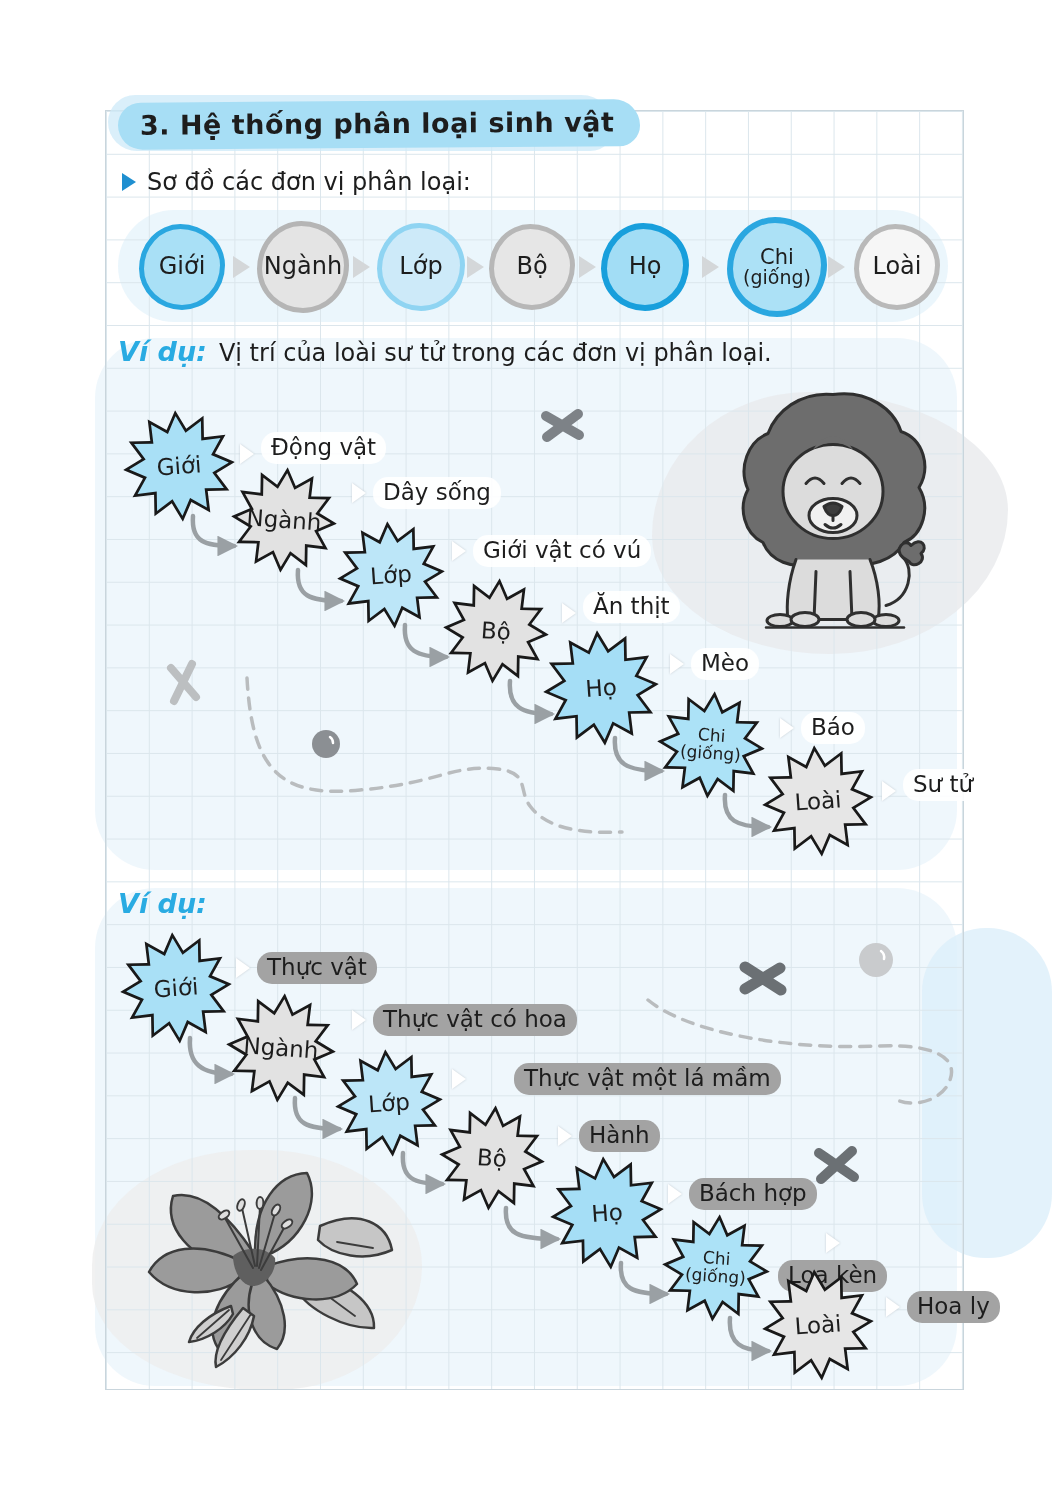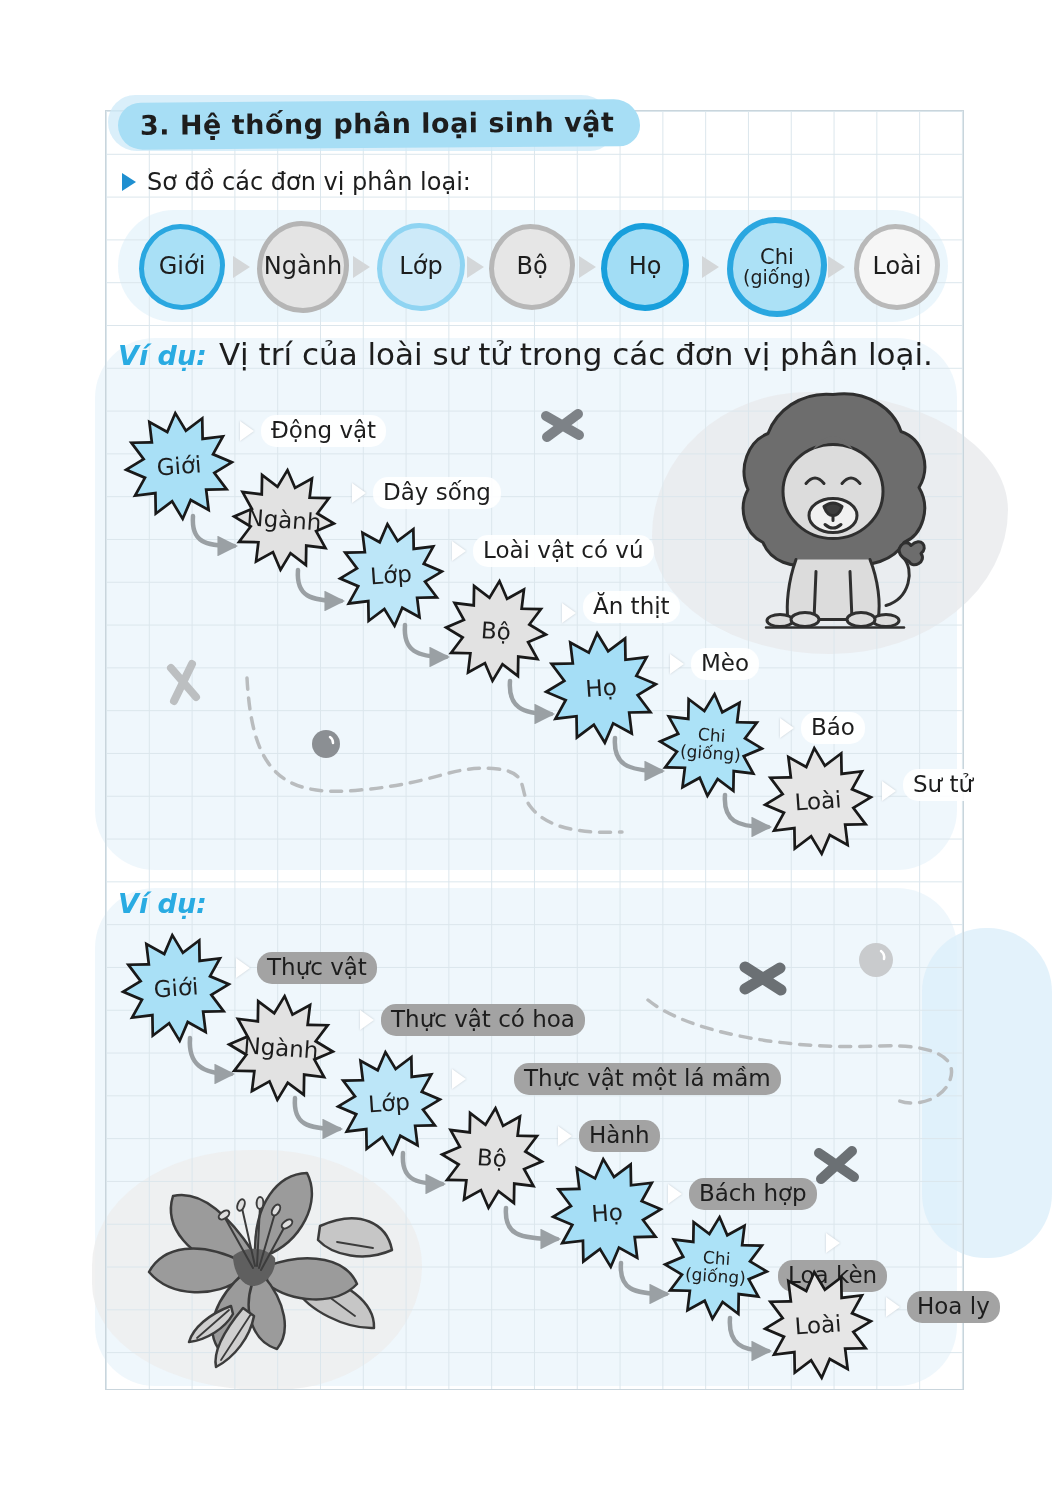--- a/index.html
+++ b/index.html
@@ -39,21 +39,21 @@
   .cc5{left:601px;top:223px;width:88px;height:88px;background:#a2ddf5;border:6px solid #189fdc;}
   .cc6{left:727px;top:217px;width:100px;height:100px;background:#ace1f6;border:6px solid #2aa7e0;font-size:21px;}
   .cc7{left:854px;top:224px;width:86px;height:86px;background:#f6f6f6;border:5px solid #b9b9b9;}
   .cc .sub{font-size:19px;}
   .chain-arrow{position:absolute;width:0;height:0;border-top:11px solid transparent;
     border-bottom:11px solid transparent;border-left:17px solid #d4d7d9;}
 
   
   .vd-row{position:absolute;display:flex;align-items:baseline;gap:12px;white-space:nowrap;}
   .vd-label{font-size:27px;font-weight:bold;font-style:italic;color:#29abe2;}
-  .vd-text{font-size:31px;}
+  .vd-text{font-size:24px;}
 
   
   .star{position:absolute;}
   .star-outer,.star-inner{position:absolute;
     clip-path:polygon(50% 0%,58.8% 17.2%,75% 6.7%,74% 26%,93.3% 25%,82.8% 41.2%,100% 50%,
       82.8% 58.8%,93.3% 75%,74% 74%,75% 93.3%,58.8% 82.8%,50% 100%,41.2% 82.8%,25% 93.3%,
       26% 74%,6.7% 75%,17.2% 58.8%,0% 50%,17.2% 41.2%,6.7% 25%,26% 26%,25% 6.7%,41.2% 17.2%);}
   .star-outer{inset:0;background:#191919;}
   .star-inner{inset:6px;}
   .star-rank{position:absolute;inset:0;display:flex;flex-direction:column;align-items:center;
@@ -229,41 +229,41 @@
       <path d="M146,158 L116,204 M124,154 L92,182" fill="none" stroke-width="1.8"></path>
     </g>
   </svg>
 
   <div id="cascades">
       <div class="star" style="left: 123px; top: 410px; width: 112px; height: 112px; transform: rotate(-4deg);">
         <div class="star-outer"></div>
         <div class="star-inner" style="background: rgb(169, 224, 246);"></div>
         <div class="star-rank">Giới</div>
       </div>
-      <div class="star-label" style="left: 240px; top: 415px;">
+      <div class="star-label" style="left: 240px; top: 432px; align-items: flex-end;">
         <span class="lab-tri"></span>
         <span class="pill pill-white">Động vật</span>
       </div>
       <div class="star" style="left: 231px; top: 467px; width: 106px; height: 106px; transform: rotate(4deg);">
         <div class="star-outer"></div>
         <div class="star-inner" style="background: rgb(226, 226, 226);"></div>
         <div class="star-rank">Ngành</div>
       </div>
       <div class="star-label" style="left: 352px; top: 477px;">
         <span class="lab-tri"></span>
         <span class="pill pill-white">Dây sống</span>
       </div>
       <div class="star" style="left: 337px; top: 521px; width: 108px; height: 108px; transform: rotate(-4deg);">
         <div class="star-outer"></div>
         <div class="star-inner" style="background: rgb(188, 230, 248);"></div>
         <div class="star-rank">Lớp</div>
       </div>
       <div class="star-label" style="left: 452px; top: 535px;">
         <span class="lab-tri"></span>
-        <span class="pill pill-white">Loài vật có vú</span>
+        <span class="pill pill-white">Giới vật có vú</span>
       </div>
       <div class="star" style="left: 443px; top: 578px; width: 106px; height: 106px; transform: rotate(4deg);">
         <div class="star-outer"></div>
         <div class="star-inner" style="background: rgb(226, 226, 226);"></div>
         <div class="star-rank">Bộ</div>
       </div>
       <div class="star-label" style="left: 562px; top: 591px; align-items: flex-end;">
         <span class="lab-tri"></span>
         <span class="pill pill-white">Ăn thịt</span>
       </div>
@@ -304,21 +304,21 @@
       </div>
       <div class="star-label" style="left: 236px; top: 952px;">
         <span class="lab-tri"></span>
         <span class="pill pill-blue">Thực vật</span>
       </div>
       <div class="star" style="left: 226px; top: 993px; width: 110px; height: 110px; transform: rotate(4deg);">
         <div class="star-outer"></div>
         <div class="star-inner" style="background: rgb(226, 226, 226);"></div>
         <div class="star-rank">Ngành</div>
       </div>
-      <div class="star-label" style="left: 360px; top: 1004px;">
+      <div class="star-label" style="left: 352px; top: 1004px;">
         <span class="lab-tri"></span>
         <span class="pill pill-blue">Thực vật có hoa</span>
       </div>
       <div class="star" style="left: 335px; top: 1049px; width: 108px; height: 108px; transform: rotate(-4deg);">
         <div class="star-outer"></div>
         <div class="star-inner" style="background: rgb(188, 230, 248);"></div>
         <div class="star-rank">Lớp</div>
       </div>
       <div class="star-label" style="left: 452px; top: 1063px; gap: 48px;">
         <span class="lab-tri"></span>

